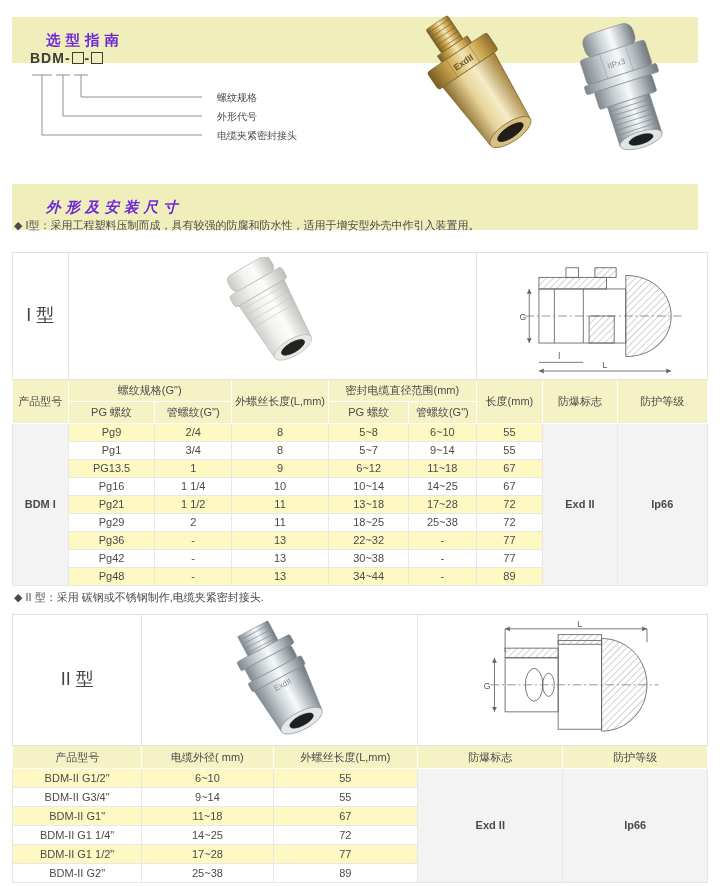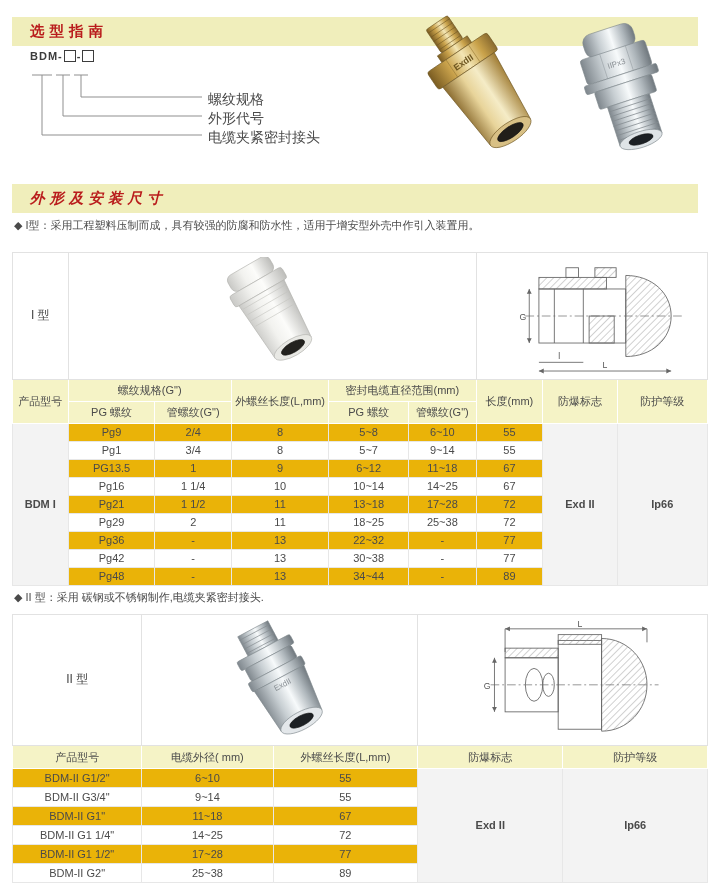--- a/index.html
+++ b/index.html
@@ -2,57 +2,57 @@
 <html><head>
 <meta charset="utf-8">
 <style>
   html,body{margin:0;padding:0;}
   body{
     width:720px;height:886px;position:relative;background:#ffffff;
     font-family:"Liberation Sans","DejaVu Sans",sans-serif;color:#4a4a4a;
     overflow:hidden;
   }
   .section-bar{
-    position:absolute;left:12px;width:686px;height:29px;background:#f0eebb;
-    display:flex;align-items:center;box-sizing:border-box;padding-left:18px;
-    font-size:14.5px;font-weight:bold;letter-spacing:5px;color:#b91c1c;
+    position:absolute;left:12px;width:686px;height:46px;background:#f0eebb;
+    display:flex;align-items:center;box-sizing:border-box;padding-left:34px;
+    font-size:14.5px;font-weight:bold;letter-spacing:5px;color:#6d28d9;
   }
   #bar1{top:17px;}
   #bar2{top:184px;font-style:italic;}
 
   
   #model-diagram{position:absolute;left:12px;top:50px;width:360px;height:102px;}
-  #model-code{position:absolute;left:18px;top:0;font-size:11px;font-weight:bold;color:#3c3c3c;letter-spacing:1px;display:flex;align-items:center;}
+  #model-code{position:absolute;left:18px;top:0;font-size:14px;font-weight:bold;color:#3c3c3c;letter-spacing:1px;display:flex;align-items:center;}
   .code-box{display:inline-block;width:10px;height:10px;border:1.7px solid #3c3c3c;margin:0 1px;}
   #diagram-lines{position:absolute;left:0;top:0;}
-  .diagram-label{position:absolute;left:196px;font-size:14px;color:#4a4a4a;white-space:nowrap;}
+  .diagram-label{position:absolute;left:205px;font-size:10px;color:#4a4a4a;white-space:nowrap;}
   #dlabel0{top:41px;} #dlabel1{top:60px;} #dlabel2{top:79px;}
 
   
   .photo-svg{position:absolute;}
   #brass-photo{left:388px;top:12px;}
   #chrome-photo{left:545px;top:22px;}
 
   .note-line{position:absolute;left:14px;font-size:11px;color:#4a4a4a;white-space:nowrap;}
   #note1{top:218px;}
   #note2{top:590px;}
 
   
   .spec-table{position:absolute;left:12px;border-collapse:collapse;table-layout:fixed;width:696px;font-size:11px;color:#4a4a4a;}
   #table1{top:252px;} #table2{top:614px;}
   .spec-table td,.spec-table th{border:1px solid #e7e7e7;text-align:center;vertical-align:middle;padding:0;font-weight:normal;line-height:1.1;}
   .spec-table tr.data-row td{height:17px;}
   #table2 tr.data-row td{height:18px;}
-  .spec-table tr.alt td{background:#eab308;}
+  .spec-table tr.alt td{background:#fef9c3;}
   .spec-table td.span-cell{background:#f3f3f3 !important;font-weight:bold;}
   .spec-table th.hd{background:#f5f3c6;border:1px solid #ffffff;height:21px;color:#4b4b4b;}
   #table2 th.hd{height:22px;}
   tr.photo-row td{height:126px;background:#ffffff;border-color:#e2e2e2;}
   #table2 tr.photo-row td{height:130px;}
-  td.type-cell{font-size:12px;color:#444;background:#fff;}
+  td.type-cell{font-size:18px;color:#444;background:#fff;}
   .cell-img{display:flex;align-items:center;justify-content:center;height:100%;}
 </style>
 </head>
 <body>
 
 <div class="section-bar" id="bar1">选型指南</div>
 
 <div id="model-diagram">
   <svg id="diagram-lines" width="360" height="102" viewBox="0 0 360 102">
     <g stroke="#8f8f8f" stroke-width="1" fill="none">

